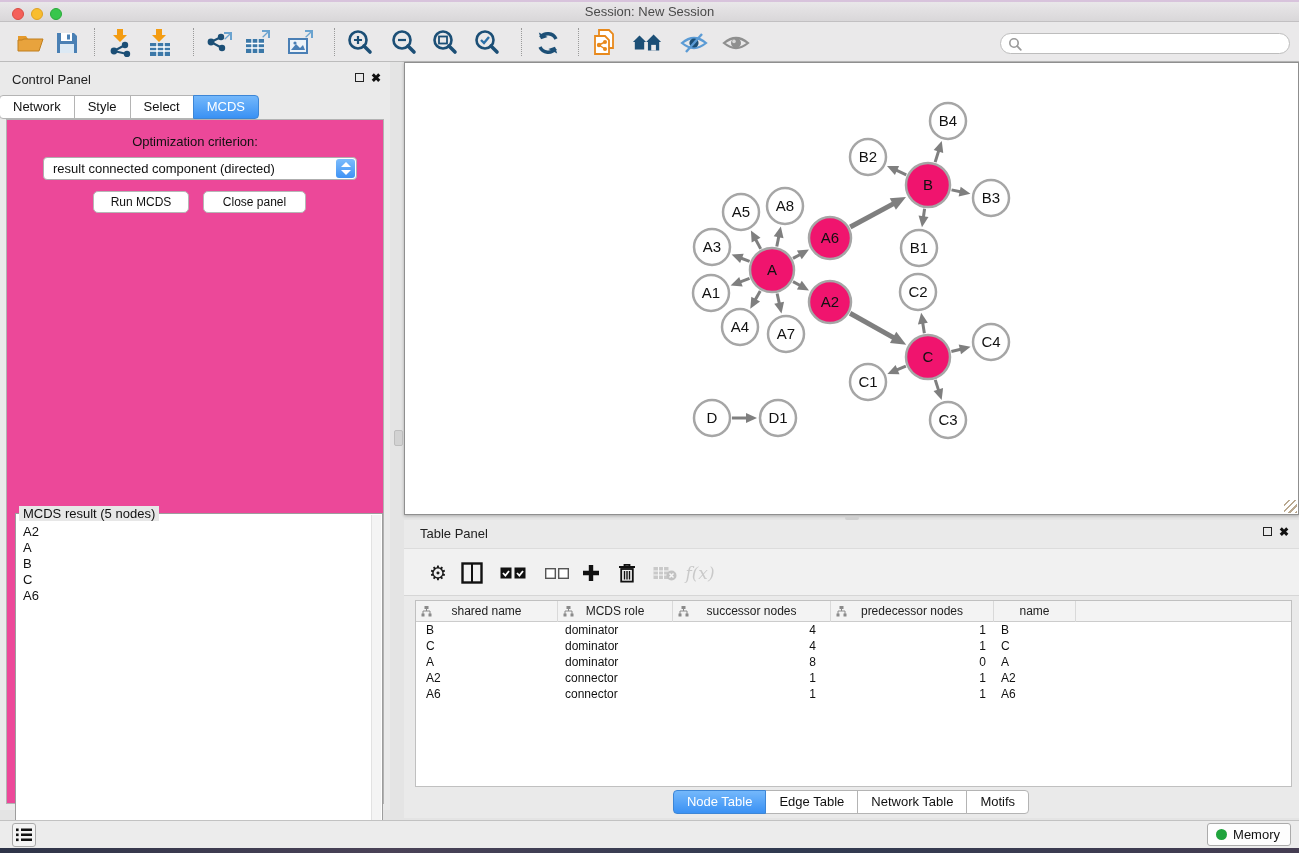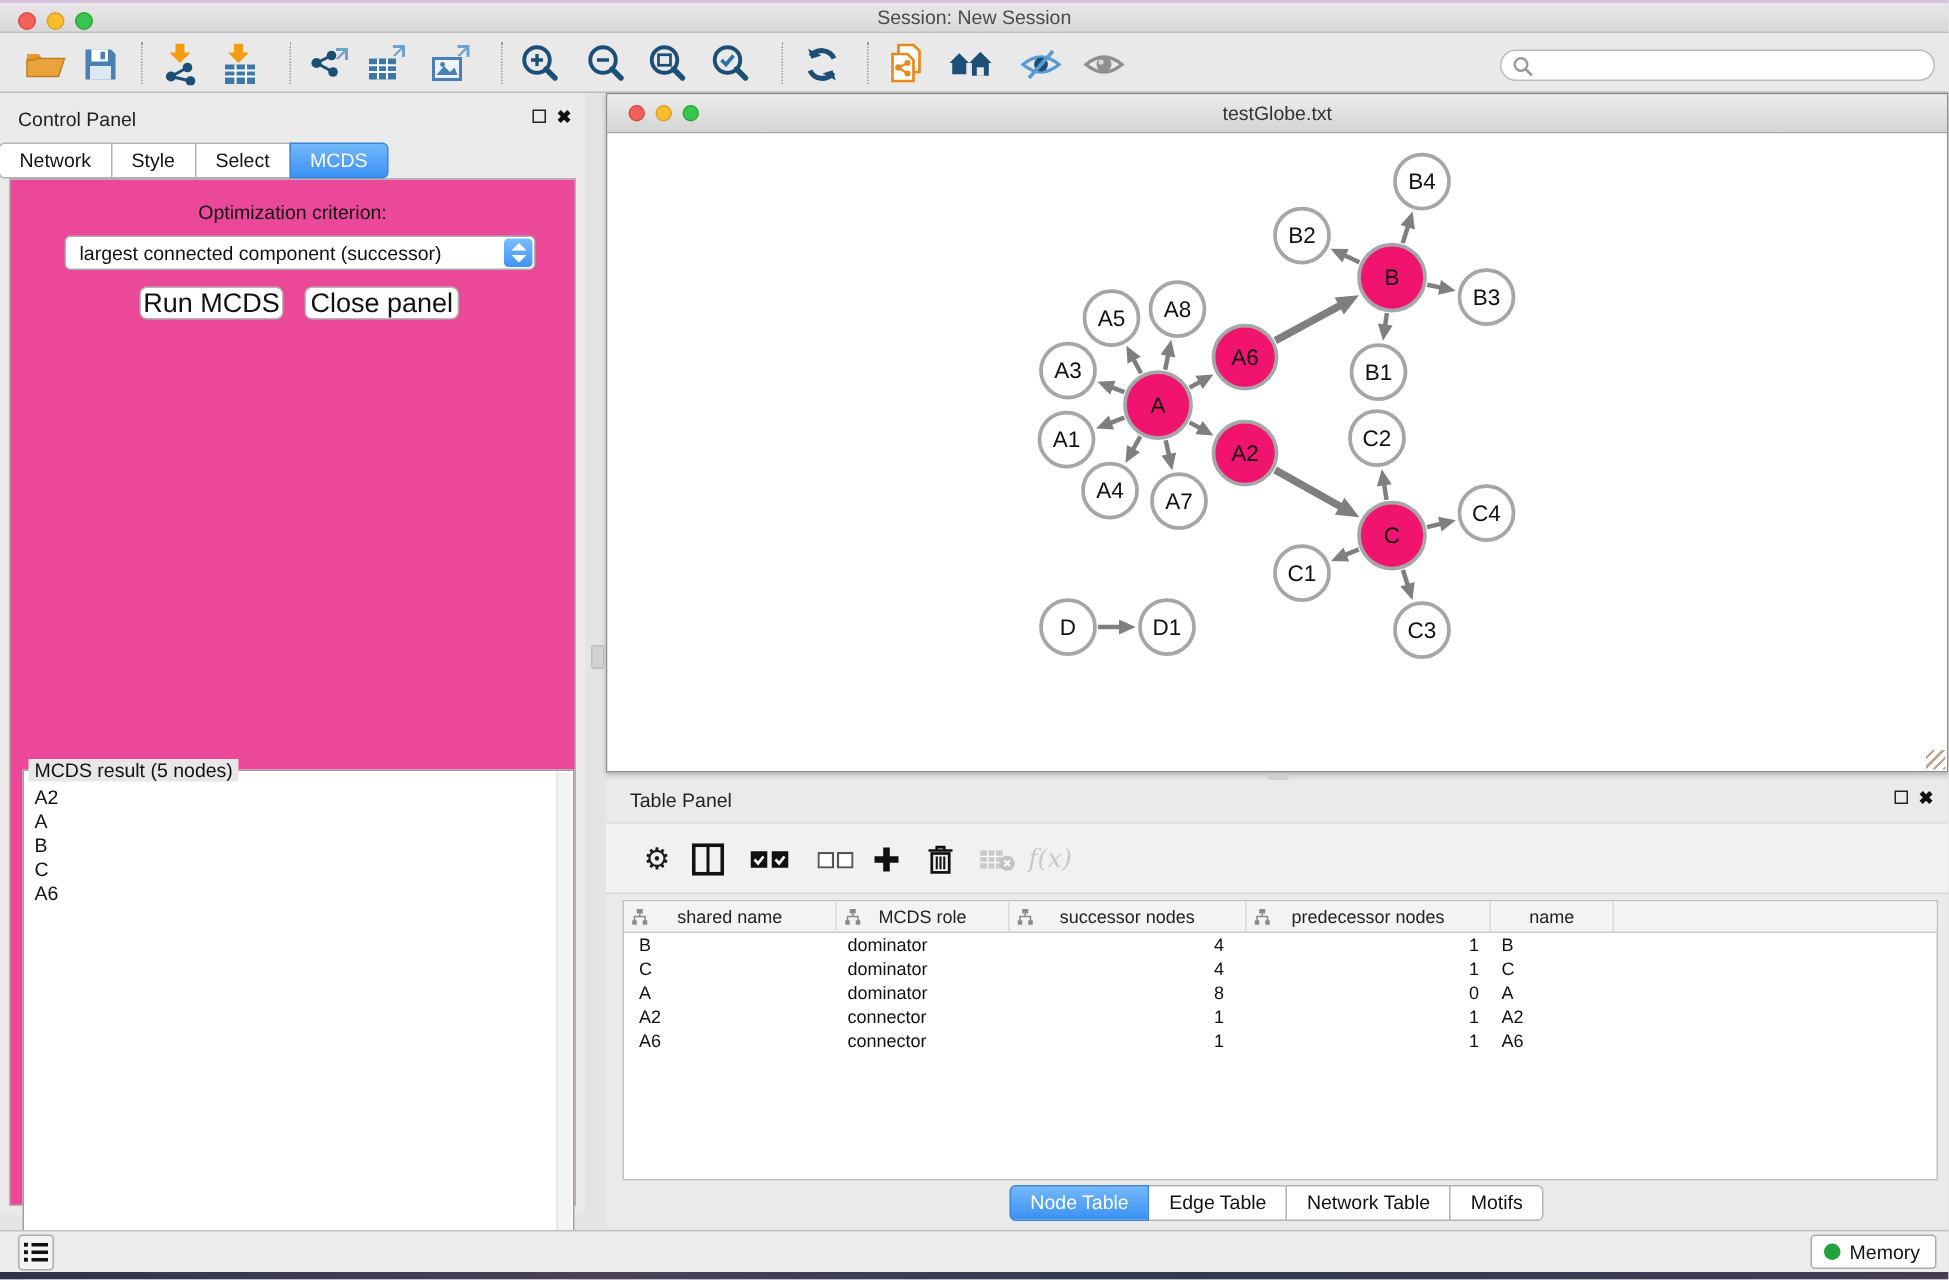--- a/index.html
+++ b/index.html
@@ -36,21 +36,21 @@
   .tab-btn:last-child { border-radius:0 4px 4px 0; }
   .tab-btn.active { background:linear-gradient(#74b8fb,#3a91f4); color:#fff; border-color:#3d86d6; z-index:2; }
   #cp-content { position:absolute; left:6px; top:57px; width:378px; height:685px; border:1px solid #b2b2b2; background:#ec4899; }
   #opt-label { position:absolute; left:0; top:14px; width:100%; text-align:center; font-size:13px; color:#111; }
   #criterion-select { position:absolute; left:36px; top:37px; width:314px; height:23px; background:#fff; border:1px solid #aeaeae; border-radius:4px; }
   #criterion-select .val { position:absolute; left:9px; top:3px; font-size:13px; color:#111; }
   #criterion-select .stepper { position:absolute; right:1px; top:1px; width:19px; height:19px; border-radius:3px; background:linear-gradient(#7cbcfc,#3f93f5); }
   #criterion-select .stepper .up, #criterion-select .stepper .dn { position:absolute; left:4.5px; width:0; height:0; border-left:5px solid transparent; border-right:5px solid transparent; }
   #criterion-select .stepper .up { top:3px; border-bottom:5px solid #fff; }
   #criterion-select .stepper .dn { bottom:3px; border-top:5px solid #fff; }
-  .push-btn { position:absolute; height:22px; background:#fff; border:1px solid #b6b6b6; border-radius:5px; font-size:18px; color:#111; text-align:center; line-height:20px; }
+  .push-btn { position:absolute; height:22px; background:#fff; border:1px solid #b6b6b6; border-radius:5px; font-size:12px; color:#111; text-align:center; line-height:20px; }
   #run-btn { left:86px; top:71px; width:96px; }
   #closep-btn { left:196px; top:71px; width:103px; }
   #mcds-box { position:absolute; left:8px; top:393px; width:368px; height:345px; border:1px solid #9d9d9d; background:#fff; }
   #mcds-box legend { position:absolute; left:3px; top:-8px; background:#e7e7e7; padding:0 4px; font-size:13px; color:#111; }
   #mcds-list { position:absolute; left:0; top:10px; width:356px; }
   #mcds-list div { font-size:13px; color:#111; padding:1px 0 1px 7px; line-height:14px; }
   #mcds-scroll { position:absolute; right:1px; top:1px; width:10px; height:343px; background:#f4f4f4; border-left:1px solid #e2e2e2; }
 
   
   #net-window { left:404px; top:62px; width:895px; height:453px; background:#fff; border:1px solid #8f8f8f; box-shadow:0 1px 3px rgba(0,0,0,.25); }
@@ -247,21 +247,21 @@
 </div>
 
 <div id="control-panel" class="abs">
   <span class="panel-title">Control Panel</span>
   <span class="float-ico" style="right:26px; top:11px;"></span>
   <span class="close-ico" style="right:9px; top:11px;">✖</span>
   <div id="cp-tabs"><span class="tab-btn">Network</span><span class="tab-btn">Style</span><span class="tab-btn">Select</span><span class="tab-btn active">MCDS</span></div>
   <div id="cp-content">
     <div id="opt-label">Optimization criterion:</div>
     <div id="criterion-select">
-      <span class="val">largest connected component (successor)</span>
+      <span class="val">result connected component (directed)</span>
       <span class="stepper">
           <span class="up"></span>
           <span class="dn"></span>
         </span>
     </div>
     <div id="run-btn" class="push-btn">Run MCDS</div>
     <div id="closep-btn" class="push-btn">Close panel</div>
     <div id="mcds-box">
       <legend>MCDS result (5 nodes)</legend>
       <div id="mcds-list">
@@ -270,26 +270,20 @@
           <div>B</div>
           <div>C</div>
           <div>A6</div>
         </div>
       <div id="mcds-scroll"></div>
     </div>
   </div>
 </div>
 
 <div id="net-window" class="abs">
-  <div id="net-titlebar">
-    <span class="light red" style="left:14px;"></span>
-    <span class="light yellow" style="left:32px;"></span>
-    <span class="light green" style="left:50px;"></span>
-    <div class="title">testGlobe.txt</div>
-  </div>
   <div id="net-canvas">
     <svg id="graph-svg" width="893" height="425">
         <line x1="355.6869454915068" y1="159.8336399518514" x2="350.14131813561653" y2="149.45795006018577" stroke="#7f7f7f" stroke-width="3"></line>
         <polygon points="345.89892269493157,141.52056504213004 355.49373102135525,148.8649270415954 346.67441433462665,153.5786997534676" fill="#7f7f7f"></polygon>
         <line x1="371.7774381829625" y1="157.48030433003072" x2="374.02820227129683" y2="146.39961958746161" stroke="#7f7f7f" stroke-width="3"></line>
         <polygon points="375.8197415899078,137.57973371122313 378.53001902062687,149.35489384807624 368.73014582480636,147.3642946051752" fill="#7f7f7f"></polygon>
         <line x1="344.5900931847508" y1="172.40953572082114" x2="335.01238351906153" y2="168.7380803489736" stroke="#7f7f7f" stroke-width="3"></line>
         <polygon points="326.60866846334307,165.5166562442815 338.6695558118279,164.78522178572825 335.0901956955033,174.12268295874873" fill="#7f7f7f"></polygon>
         <line x1="344.543265126549" y1="189.46729347687497" x2="334.0709185918138" y2="193.4158831539063" stroke="#7f7f7f" stroke-width="3"></line>
         <polygon points="325.64964301426966,196.5911182077344 334.1782936902524,188.03178893219774 337.70633263895036,197.38876179613567" fill="#7f7f7f"></polygon>

